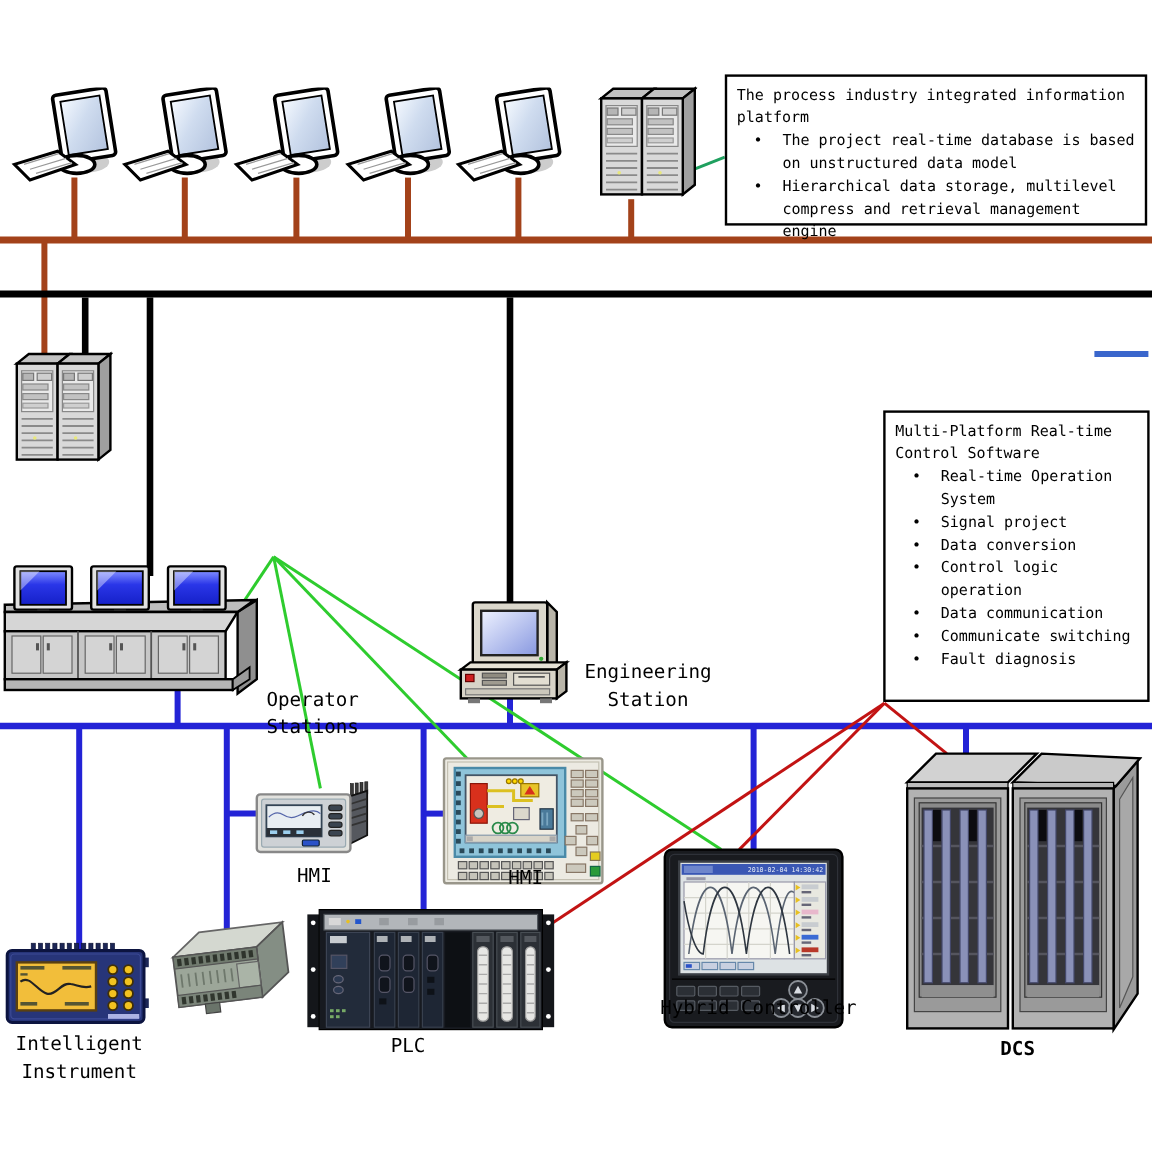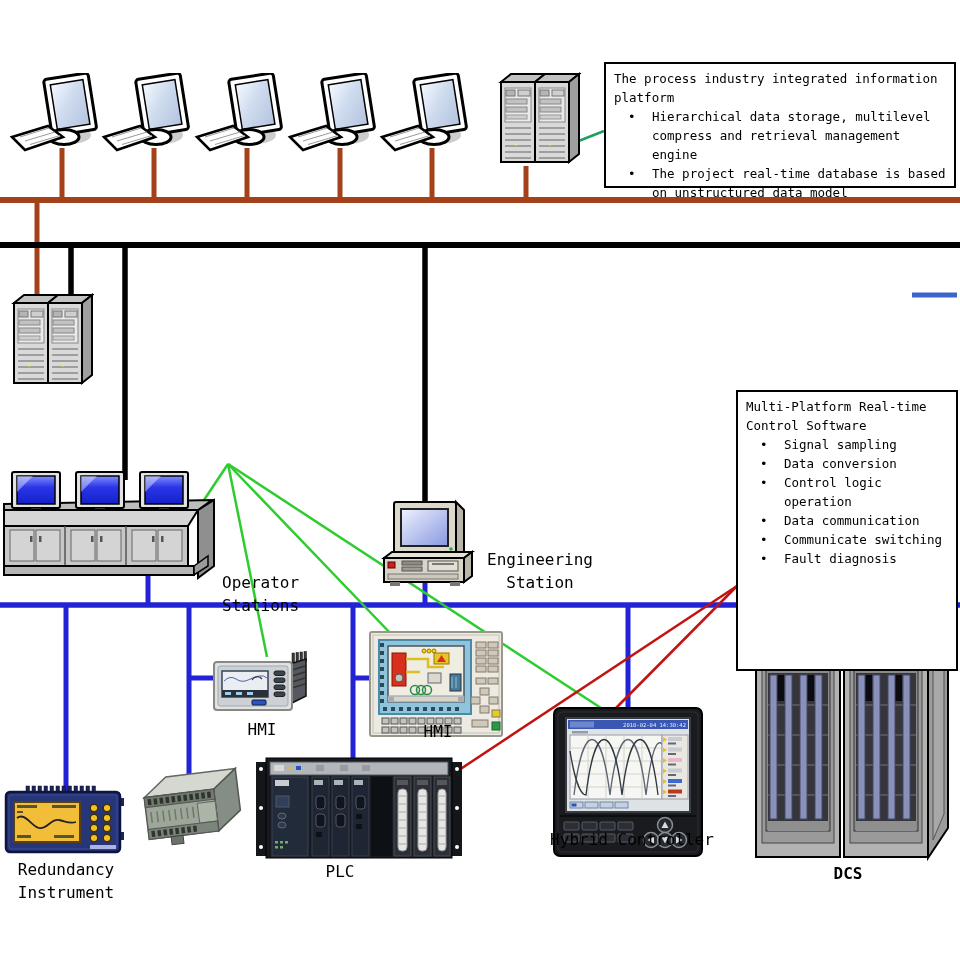--- a/index.html
+++ b/index.html
@@ -26,21 +26,21 @@
   .ln-red{stroke:var(--line-red);stroke-width:2.5;}
   .ln-dash{stroke:var(--dash-blue);stroke-width:5;}
   #ws1{left:8px;top:73px}#ws2{left:100px;top:73px}#ws3{left:193px;top:73px}
   #ws4{left:286px;top:73px}#ws5{left:378px;top:73px}
   #server-top{left:495px;top:66px}#server-left{left:8px;top:287px}
   #console{left:2px;top:466px}#engstation{left:376px;top:498px}
   #hmi-left{left:212px;top:650px}#hmi-right{left:368px;top:626px}
   #instrument{left:4px;top:784px}#compact{left:136px;top:766px}
   #plcrack{left:256px;top:756px}#hybrid{left:552px;top:706px}#dcs{left:752px;top:618px}
   #box1{left:604px;top:62px;width:352px;height:126px;}
-  #box2{left:736px;top:342px;width:222px;height:281px;margin-top:48px;}
+  #box2{left:736px;top:342px;width:222px;height:243px;}
   #lbl-op{left:222px;top:571px;}
   #lbl-eng{left:480px;top:548px;width:120px;}
   #lbl-hmi1{left:212px;top:718px;width:100px;}
   #lbl-hmi2{left:368px;top:720px;width:140px;}
   #lbl-plc{left:290px;top:860px;width:100px;}
   #lbl-hyb{left:540px;top:828px;width:184px;}
   #lbl-dcs{left:798px;top:862px;width:100px;font-weight:bold;}
   #lbl-ins{left:5px;top:858px;width:122px;}
   #lbl-prog{left:790px;top:274px;width:124px;}
 </style>
@@ -588,38 +588,39 @@
         <rect x="136" y="57" width="7" height="144"></rect>
           <rect x="151" y="57" width="7" height="144"></rect>
       </g>
       <rect x="104" y="203" width="60" height="10" fill="#8f8f8f"></rect>
     </g>
   </svg>
 
   <div id="box1" class="tbox">
     <div>The process industry integrated information platform</div>
     <ul>
+        <li>The project real-time database is based on unstructured data model</li>
         <li>Hierarchical data storage, multilevel compress and retrieval management engine</li>
-        <li>The project real-time database is based on unstructured data model</li>
       </ul>
   </div>
   <div id="box2" class="tbox">
     <div>Multi-Platform Real-time Control Software</div>
     <ul>
-        <li>Signal sampling</li>
+        <li>Real-time Operation System</li>
+        <li>Signal project</li>
         <li>Data conversion</li>
         <li>Control logic operation</li>
         <li>Data communication</li>
         <li>Communicate switching</li>
         <li>Fault diagnosis</li>
       </ul>
   </div>
 
   <div id="lbl-op" class="lbl"><span>Operator</span><br><span>Stations</span></div>
   <div id="lbl-eng" class="lbl center"><span>Engineering</span><br><span>Station</span></div>
   <div id="lbl-hmi1" class="lbl center">HMI</div>
   <div id="lbl-hmi2" class="lbl center">HMI</div>
   <div id="lbl-plc" class="lbl center">PLC</div>
   <div id="lbl-hyb" class="lbl center">Hybrid Controller</div>
   <div id="lbl-dcs" class="lbl center">DCS</div>
-  <div id="lbl-ins" class="lbl center"><span>Redundancy</span><br><span>Instrument</span></div>
+  <div id="lbl-ins" class="lbl center"><span>Intelligent</span><br><span>Instrument</span></div>
 
 </div>
 
 </body></html>

